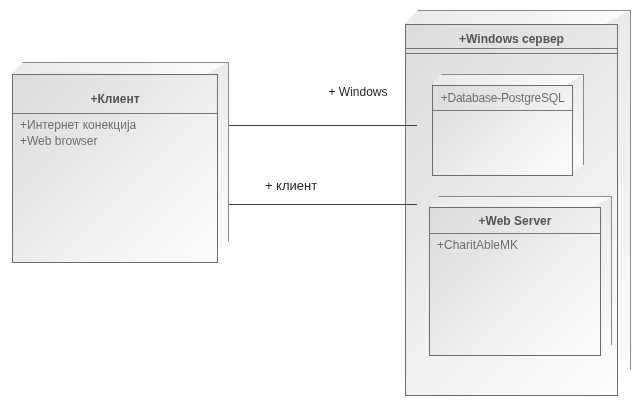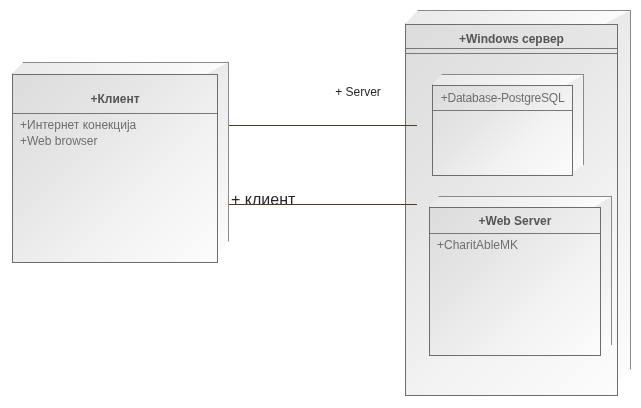--- a/index.html
+++ b/index.html
@@ -134,28 +134,28 @@
       <div class="face" style="top:11px; width:172px; height:149px;"></div>
       <div class="node-title" style="top:18px; width:172px; font-size:12px;">+Web Server</div>
       <div class="node-sep" style="left:1px; top:37px; width:170px;"></div>
       <div class="node-attrs" style="left:8px; top:41px; font-size:12px;">
         <div>+CharitAbleMK</div>
       </div>
     </div>
   </div>
 
   <div class="conn-label" style="left:310px; top:84px; width:96px; font-size:12px;">
-    <div>+ Server</div>
+    <div>+ Windows</div>
   </div>
   <div class="conn-line" style="left:229px; top:125px; width:188px;"></div>
   <svg class="arrow-head" style="left:406px; top:118px;" width="14" height="15" viewBox="0 0 14 15">
     <polyline points="1,1 12,7.5 1,14" fill="none" stroke="#4a3c2a" stroke-width="1.2"></polyline>
   </svg>
 
-  <div class="conn-label" style="left:231px; top:192px; width:120px; font-size:16px; text-align:left;">
+  <div class="conn-label" style="left:231px; top:178px; width:120px; font-size:13px; text-align:center;">
     <div>+ клиент</div>
   </div>
   <div class="conn-line" style="left:229px; top:204px; width:188px;"></div>
   <svg class="arrow-head" style="left:226px; top:197px;" width="14" height="15" viewBox="0 0 14 15">
     <polyline points="13,1 2,7.5 13,14" fill="none" stroke="#4a3c2a" stroke-width="1.2"></polyline>
   </svg>
 
 </div>
 
 </body></html>

